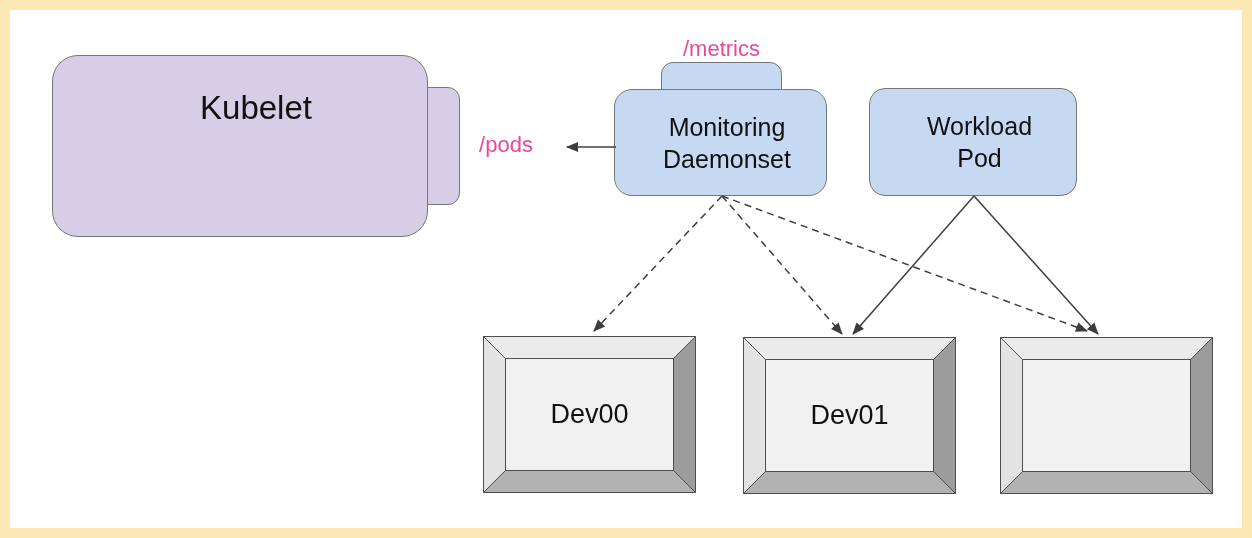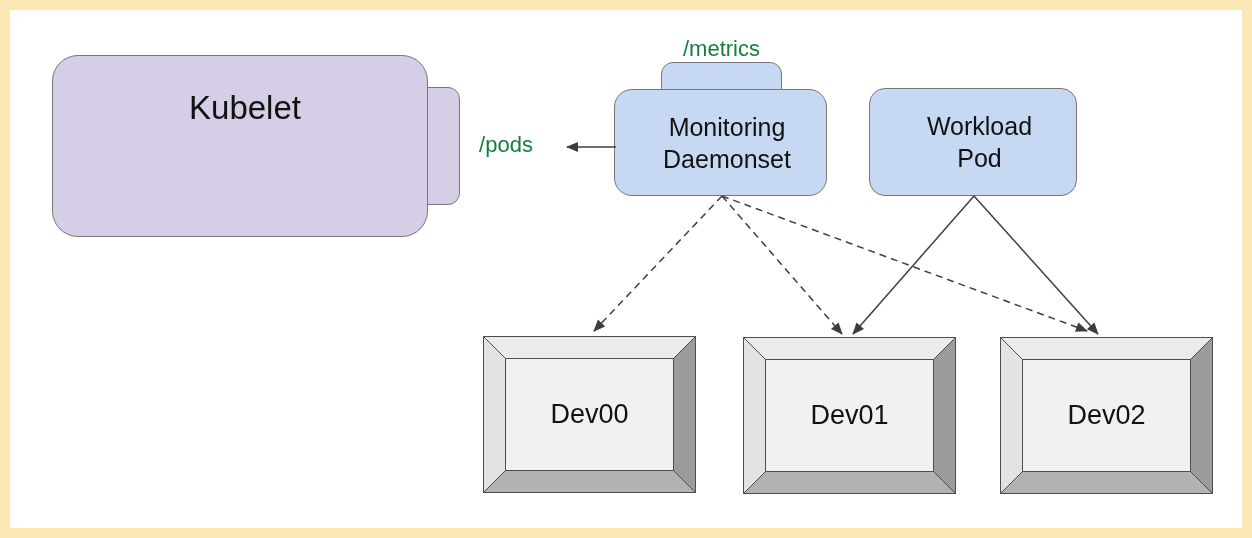--- a/index.html
+++ b/index.html
@@ -13,35 +13,35 @@
     overflow:hidden;
   }
   .node{position:absolute;box-sizing:border-box;}
   .rounded{border:1.6px solid #777;}
   .purple{background:#d5cee6;}
   .blue{background:#c7d9f2;padding-left:13px;}
 
   .kubelet-main{left:42px;top:45px;width:376px;height:182px;border-radius:26px;}
   .kubelet-tab{left:350px;top:77px;width:100px;height:118px;border-radius:12px;}
   .kubelet-label{
-    position:absolute;left:5px;top:33px;width:100%;
+    position:absolute;left:16px;top:33px;width:100%;
     text-align:center;font-size:33px;color:#111;
   }
 
   .metrics-tab{left:651px;top:52px;width:121px;height:44px;border-radius:12px;}
   .monitoring-main{left:604px;top:79px;width:213px;height:107px;border-radius:18px;}
   .workload-main{left:859px;top:78px;width:208px;height:108px;border-radius:16px;}
   .two-line-box{display:flex;align-items:center;justify-content:center;}
   .two-line-box .node-label{
     display:block;width:150px;margin:0 auto;text-align:center;
     font-size:25px;line-height:32px;color:#111;
   }
 
   .endpoint-label{
-    position:absolute;font-size:22px;color:#15803d;white-space:nowrap;
+    position:absolute;font-size:22px;color:#ec4899;white-space:nowrap;
   }
   .pods-label{left:456px;top:122px;width:80px;text-align:center;}
   .metrics-label{left:630px;top:26px;width:163px;text-align:center;}
 
   .dev{position:absolute;width:213px;height:157px;}
   .dev svg{position:absolute;left:0;top:0;width:100%;height:100%;}
   .dev-label{
     position:absolute;left:22px;top:22px;right:22px;bottom:22px;
     display:flex;align-items:center;justify-content:center;
     font-size:27px;color:#111;
@@ -96,21 +96,20 @@
   </div>
 
   <div class="dev dev02">
     <svg viewBox="0 0 213 157">
       <path d="M0.5,0.5 L212.5,0.5 L190.5,22.5 L22.5,22.5 Z" fill="#ebebeb" stroke="#4e4e4e" stroke-width="1"></path>
       <path d="M0.5,0.5 L22.5,22.5 L22.5,134.5 L0.5,156.5 Z" fill="#e3e3e3" stroke="#4e4e4e" stroke-width="1"></path>
       <path d="M212.5,0.5 L212.5,156.5 L190.5,134.5 L190.5,22.5 Z" fill="#9c9c9c" stroke="#4e4e4e" stroke-width="1"></path>
       <path d="M0.5,156.5 L22.5,134.5 L190.5,134.5 L212.5,156.5 Z" fill="#b2b2b2" stroke="#4e4e4e" stroke-width="1"></path>
       <rect x="22.5" y="22.5" width="168" height="112" fill="#f1f1f1" stroke="#4e4e4e" stroke-width="1"></rect>
     </svg>
-    <div class="dev-label">Dev02</div>
   </div>
 
   <svg class="edges" width="1232" height="518" viewBox="0 0 1232 518">
     <defs>
       <marker id="arrow" markerUnits="userSpaceOnUse" markerWidth="14" markerHeight="12" refX="12" refY="6" orient="auto">
         <path d="M1,1 L13,6 L1,11 Z" fill="#3d3d3d"></path>
       </marker>
     </defs>
 
     <line x1="606" y1="137" x2="557" y2="137" stroke="#3f3f3f" stroke-width="1.5" marker-end="url(#arrow)"></line>

